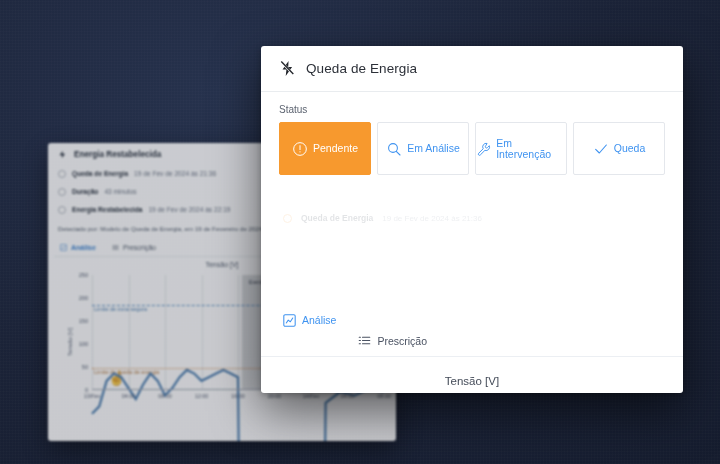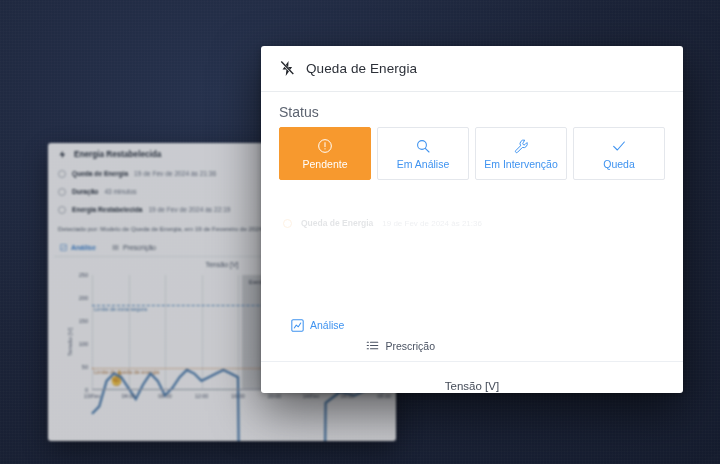--- a/index.html
+++ b/index.html
@@ -134,26 +134,26 @@
     height: 46px; padding: 0 18px;
     border-bottom: 1px solid #e9ecef;
   }
   .m-header .m-title {
     font-size: 13.5px; color: #2c3038; letter-spacing: .1px;
   }
   .bolt-icon { width: 17px; height: 17px; flex: 0 0 17px; display: block; }
 
   .m-status-wrap { padding: 12px 18px 0 18px; }
   .m-status-label {
-    font-size: 14px; color: #5c6370; margin-bottom: 7px;
+    font-size: 10px; color: #5c6370; margin-bottom: 7px;
   }
   .m-status-btns { display: flex; gap: 6px; }
   .m-btn {
     flex: 1 1 0; height: 53px;
-    display: flex; flex-direction: column; align-items: center; justify-content: center;
+    display: flex; flex-direction: row; align-items: center; justify-content: center;
     gap: 5px;
     border: 1px solid #e4e7ec; border-radius: 2px;
     background: #fff; cursor: pointer;
   }
   .m-btn.active {
     background: #f7992e; border-color: #f7992e;
   }
   .m-btn .m-btn-label { font-size: 10.5px; color: #3f93f0; line-height: 1; }
   .m-btn.active .m-btn-label { color: #ffffff; }
   .m-btn svg { display: block; }
@@ -165,21 +165,21 @@
     opacity: .13;
   }
   .m-ghost .g-ico { width: 9px; height: 9px; border:1px solid #f7992e; border-radius:50%; }
   .m-ghost .g-strong { font-size: 8.5px; font-weight: bold; color:#2b3647; }
   .m-ghost .g-faint { font-size: 8px; color:#7c879b; }
 
   .m-spacer { height: 70px; }
 
   .m-tabs {
     display: flex; align-items: center; gap: 22px;
-    padding: 0 22px 9px 30px;
+    padding: 0 22px 9px 22px;
     border-bottom: 1px solid #eceff3;
   }
   .m-tab {
     display: flex; align-items: center; gap: 6px;
     font-size: 10.5px; cursor: pointer;
   }
   .m-tab.active { color: #3f93f0; }
   .m-tab.idle { color: #4a5262; margin-top: 41px; }
 
   .m-chart-area { position: relative; height: 62px; }

